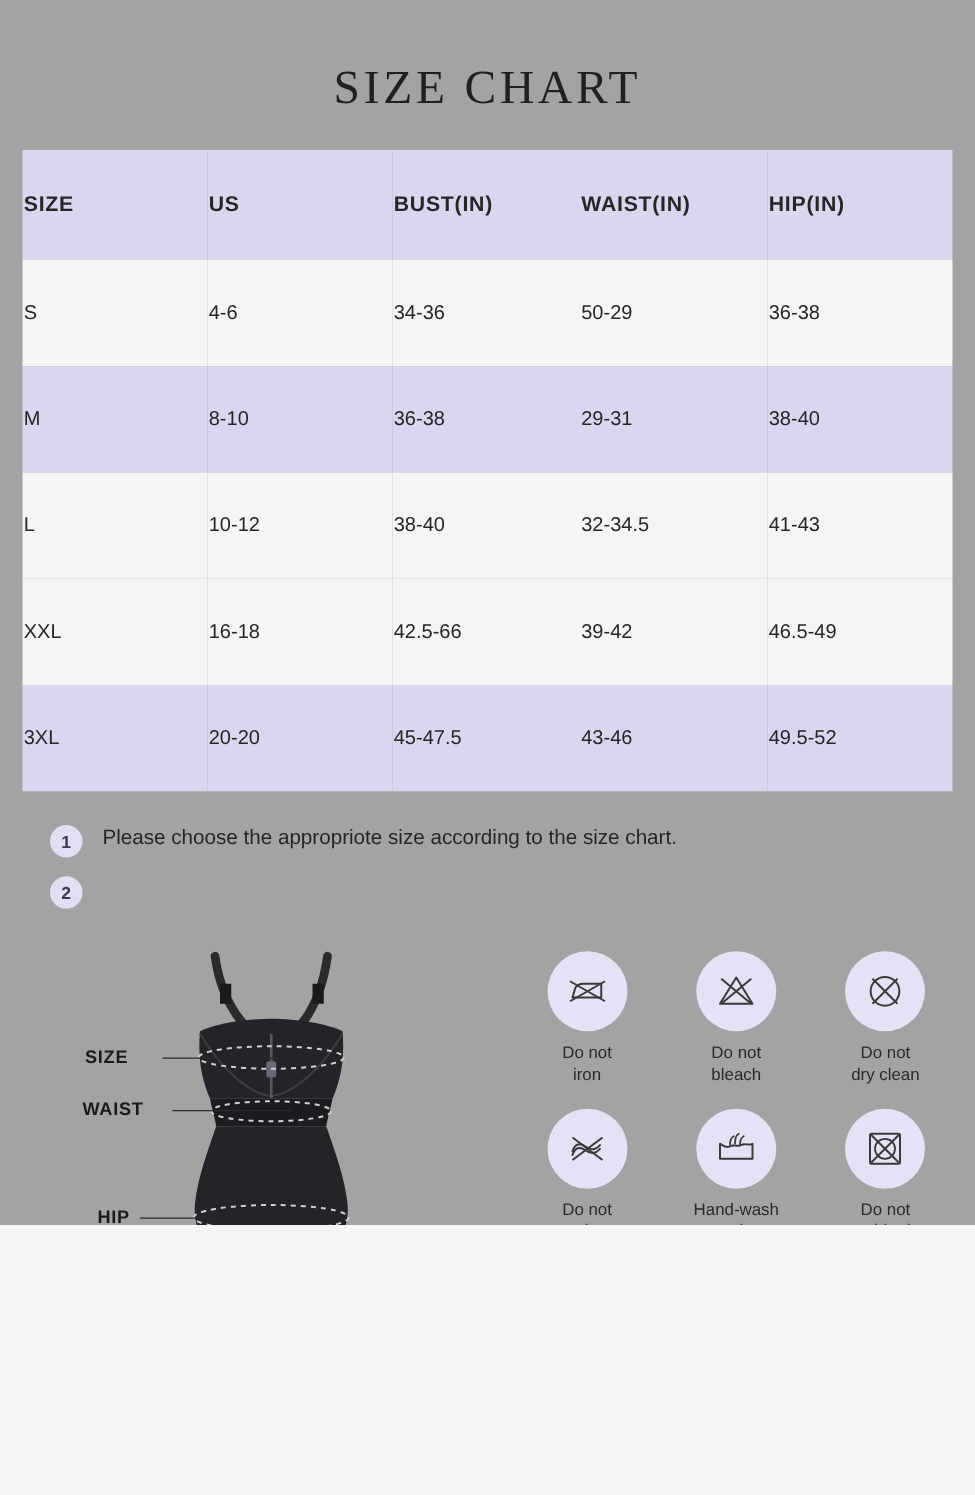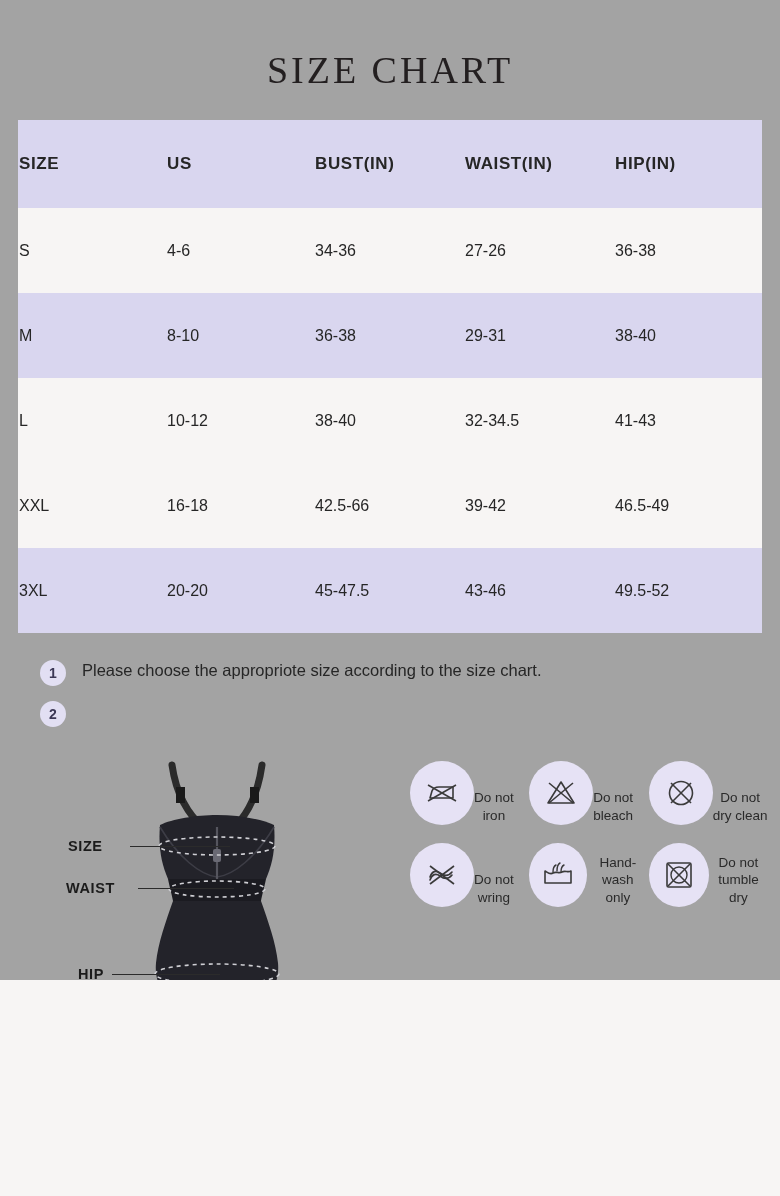--- a/index.html
+++ b/index.html
@@ -129,22 +129,22 @@
   .care {
     flex: 1 1 auto;
     display: grid;
     grid-template-columns: repeat(3, 1fr);
     grid-row-gap: 18px;
     padding-top: 8px;
     padding-right: 12px;
   }
   .care-item {
     display: flex;
-    flex-direction: row;
-    align-items: flex-end;
+    flex-direction: column;
+    align-items: center;
   }
   .care-circle {
     width: 64px; height: 64px;
     border-radius: 50%;
     background: #e6e2f5;
     display: flex;
     align-items: center;
     justify-content: center;
   }
   .care-label {
@@ -179,21 +179,21 @@
           <th>BUST(IN)</th>
           <th>WAIST(IN)</th>
           <th>HIP(IN)</th>
         </tr>
       </thead>
       <tbody>
         <tr class="plain">
           <td>S</td>
           <td>4-6</td>
           <td>34-36</td>
-          <td>27-26</td>
+          <td>50-29</td>
           <td>36-38</td>
         </tr>
         <tr class="alt">
           <td>M</td>
           <td>8-10</td>
           <td>36-38</td>
           <td>29-31</td>
           <td>38-40</td>
         </tr>
         <tr class="plain">

